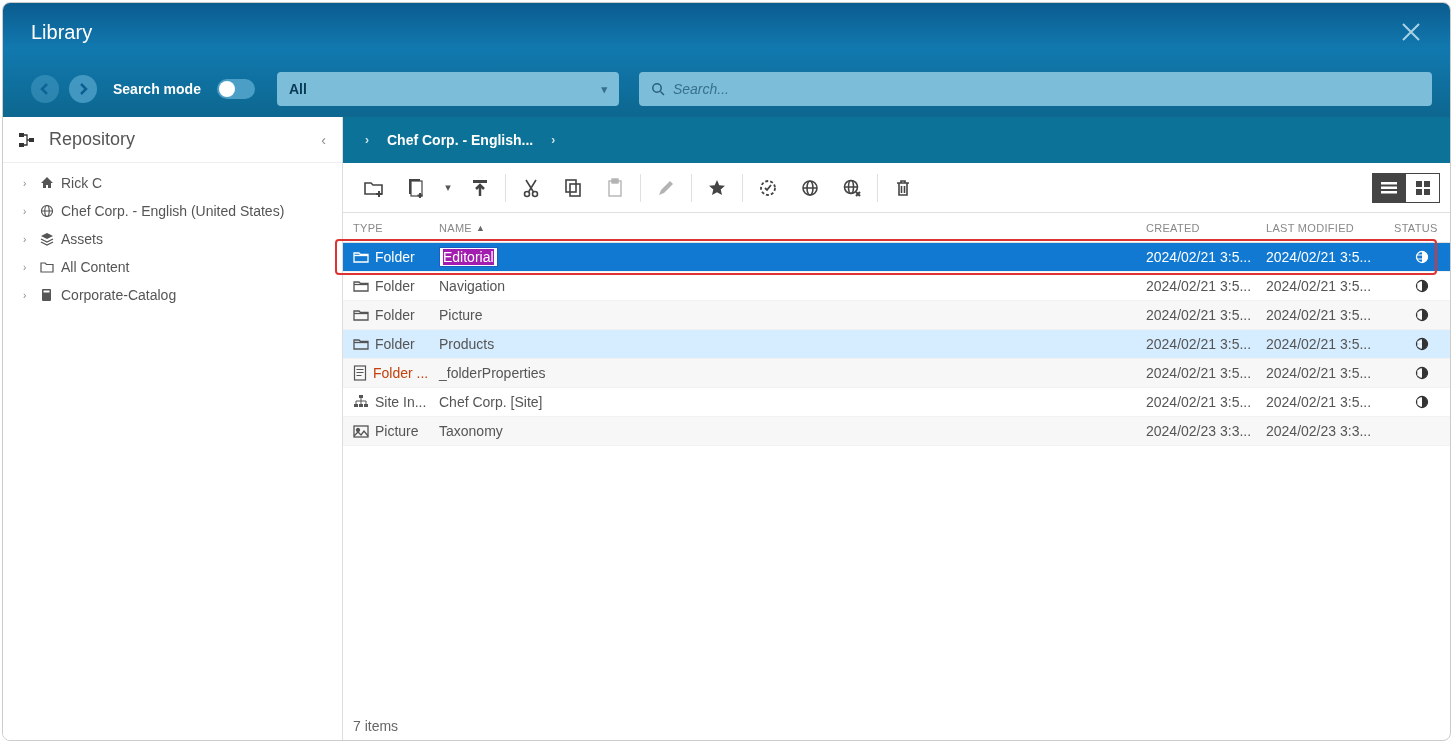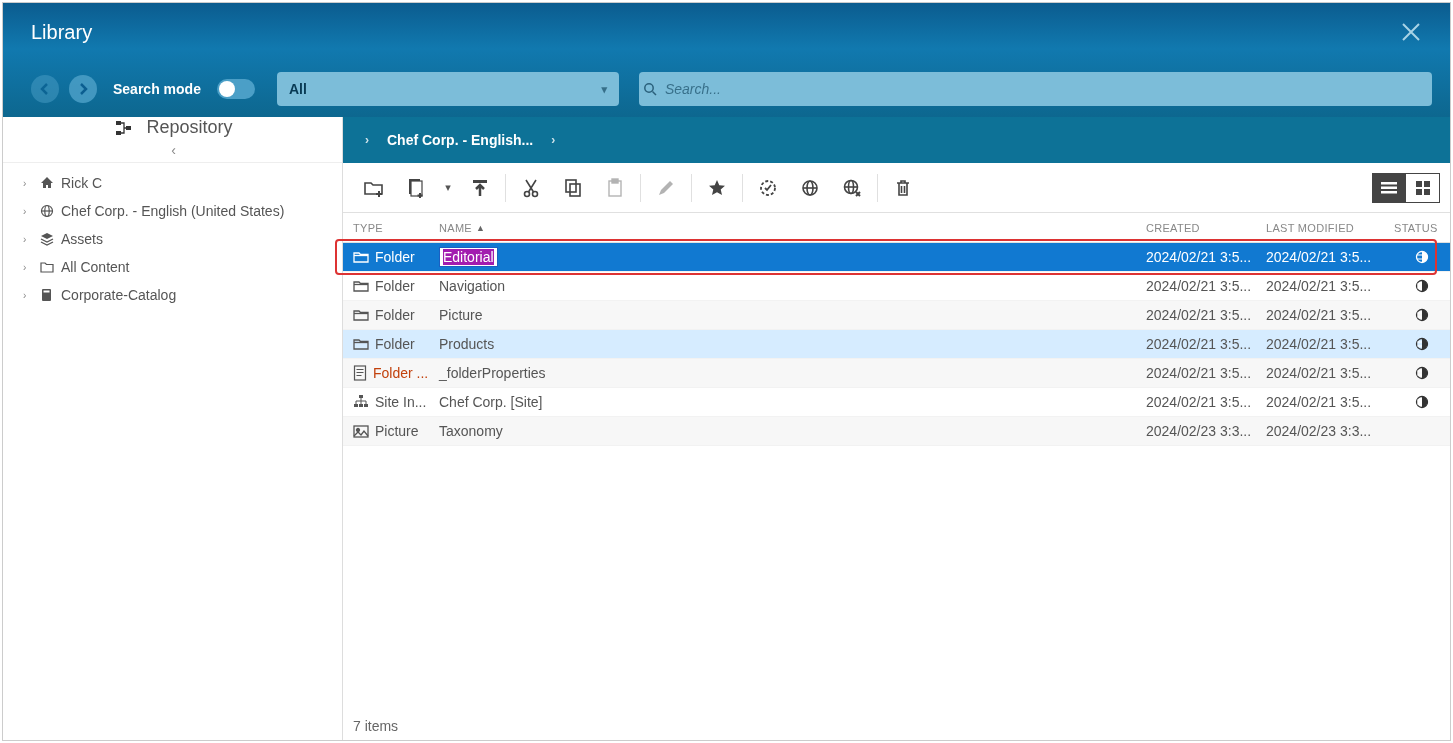--- a/index.html
+++ b/index.html
@@ -10,21 +10,21 @@
   background: #fff;
   width: 1453px;
   height: 743px;
   overflow: hidden;
 }
 .window {
   width: 1449px;
   height: 739px;
   margin: 2px;
   border: 1px solid #ccc;
-  border-radius: 0;
+  border-radius: 8px;
   overflow: hidden;
   display: flex;
   flex-direction: column;
 }
 .header {
   background: linear-gradient(180deg, #0b5c8f 0%, #1179af 40%, #0d678f 100%);
   height: 114px;
   display: flex;
   flex-direction: column;
 }
@@ -106,21 +106,21 @@
   cursor: pointer;
 }
 .dropdown .caret { color: rgba(8,58,84,0.6); font-size: 11px; }
 .search-box {
   background: #7cbdd9;
   height: 34px;
   border-radius: 4px;
   flex: 1;
   display: flex;
   align-items: center;
-  padding: 0 4px;
+  padding: 0 12px;
   gap: 8px;
   margin-left: 10px;
 }
 .search-box input {
   background: transparent;
   border: none;
   outline: none;
   color: #083a54;
   font-size: 14px;
   font-style: italic;
@@ -140,21 +140,20 @@
   flex-direction: column;
   background: #fff;
 }
 .sidebar-header {
   height: 46px;
   display: flex;
   align-items: center;
   justify-content: space-between;
   padding: 0 12px 0 14px;
   border-bottom: 1px solid #eee;
-  flex-direction: column;
 }
 .sidebar-header-left {
   display: flex;
   align-items: center;
   gap: 12px;
 }
 .repo-title {
   font-size: 18px;
   color: #555;
 }

